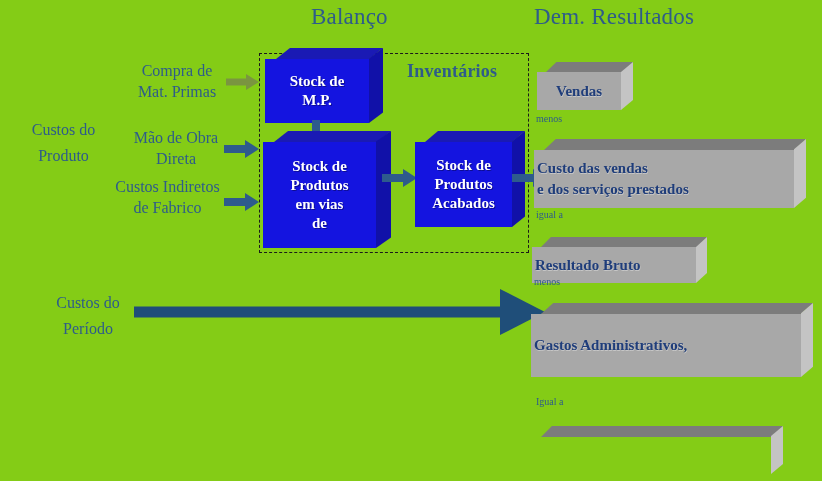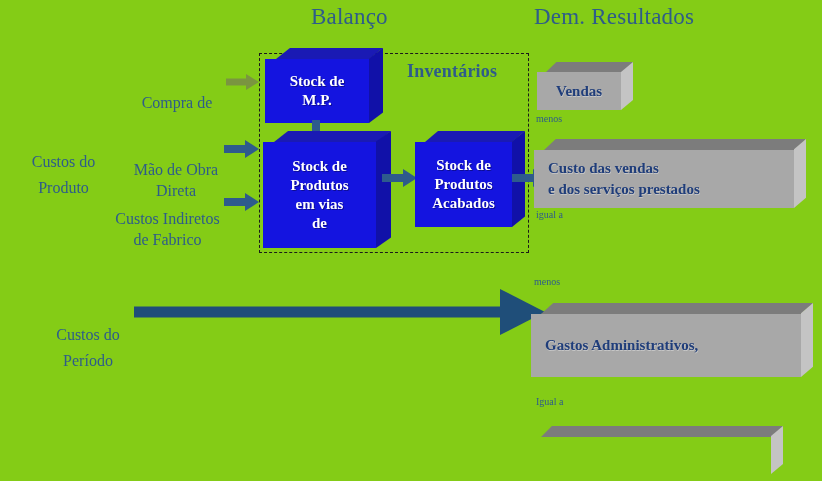--- a/index.html
+++ b/index.html
@@ -27,21 +27,20 @@
     letter-spacing: 0.2px;
   }
 
   
   .input-label {
     color: #2E5C8A;
     font-size: 16px;
     line-height: 21px;
     text-align: center;
     white-space: nowrap;
-    margin-top: 32px;
   }
   .input-label.two-line { line-height: 26px; }
 
   
   .connector-word {
     color: #2E5C8A;
     font-size: 10px;
     white-space: nowrap;
     font-family: Liberation Serif, serif;
   }
@@ -84,21 +83,21 @@
   .gray-box .face-front {
     background: #A8A8A8;
     color: #1F3D7A;
     font-weight: bold;
     font-size: 15px;
     line-height: 21px;
     text-shadow: 0.5px 0.5px 0 rgba(255,255,255,0.35);
   }
   .gray-box .face-front.left-align {
     align-items: flex-start;
-    padding-left: 14px;
+    padding-left: 3px;
   }
   .gray-box .face-top { background: #7C7C7C; }
   .gray-box .face-side { background: #C4C4C4; }
 
   .box-line { display: block; white-space: nowrap; }
 
   
   .arrow-h {
     position: absolute;
     height: 0;
@@ -155,20 +154,21 @@
     <span class="box-line">Produto</span>
   </div>
 
   <div class="abs input-label two-line" style="left:28px; top:290px; width:120px;">
     <span class="box-line">Custos do</span>
     <span class="box-line">Período</span>
   </div>
 
   <div class="abs input-label" style="left:118px; top:60px; width:118px;">
     <span class="box-line">Compra de</span>
+    <span class="box-line">Mat. Primas</span>
   </div>
   <div class="arrow-h" style="left:226px; top:82px; width:33px;">
     <div class="shaft" style="width:22px; height:7px; background:#7A9540;"></div>
     <div class="head" style="left:20px; border-width:8px 0 8px 13px; border-left-color:#7A9540;"></div>
   </div>
 
   <div class="abs input-label" style="left:114px; top:127px; width:124px;">
     <span class="box-line">Mão de Obra</span>
     <span class="box-line">Direta</span>
   </div>
@@ -260,20 +260,29 @@
     <div class="face-side" style="left:260px; top:0; width:12px; height:69px;
          clip-path: polygon(0 15%, 100% 0, 100% 85%, 0 100%);"></div>
     <div class="face-front left-align" style="top:11px; width:260px; height:58px;">
       <span class="box-line">Custo das vendas</span>
       <span class="box-line"> e dos serviços prestados</span>
     </div>
   </div>
 
   <div class="abs connector-word" style="left:536px; top:209px;">igual a</div>
 
+  <div class="box3d gray-box abs" style="left:532px; top:237px; width:175px; height:46px;">
+    <div class="face-top" style="left:9px; top:0; width:166px; height:10px;
+         clip-path: polygon(0 100%, 6% 0, 100% 0, 94% 100%);"></div>
+    <div class="face-side" style="left:164px; top:0; width:11px; height:46px;
+         clip-path: polygon(0 22%, 100% 0, 100% 78%, 0 100%);"></div>
+    <div class="face-front left-align" style="top:10px; width:164px; height:36px;">
+      <span class="box-line">Resultado Bruto</span>
+    </div>
+  </div>
 
   <div class="abs connector-word" style="left:534px; top:276px;">menos</div>
 
   <div class="box3d gray-box abs" style="left:531px; top:303px; width:282px; height:74px;">
     <div class="face-top" style="left:10px; top:0; width:272px; height:11px;
          clip-path: polygon(0 100%, 4.5% 0, 100% 0, 95.5% 100%);"></div>
     <div class="face-side" style="left:270px; top:0; width:12px; height:74px;
          clip-path: polygon(0 14%, 100% 0, 100% 86%, 0 100%);"></div>
     <div class="face-front left-align" style="top:11px; width:270px; height:63px;">
       <span class="box-line">  Gastos Administrativos,</span>

